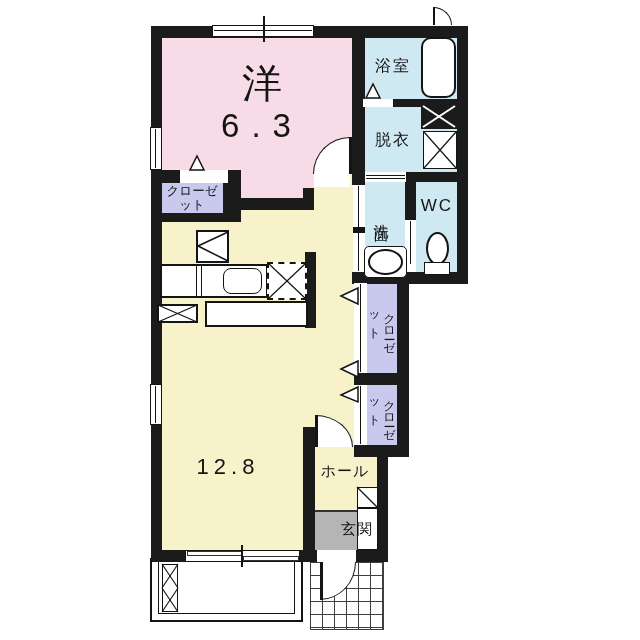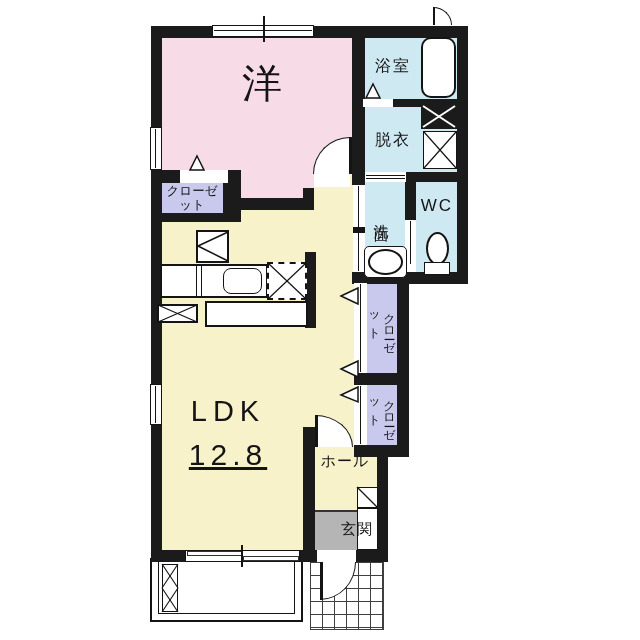--- a/index.html
+++ b/index.html
@@ -160,30 +160,30 @@
   <div class="arc" style="left:313px;top:137px;width:37px;height:37px;border-top:1.5px solid #141414;border-left:1.5px solid #141414;border-top-left-radius:100%;"></div>
   <div class="leaf" style="left:349px;top:137px;width:3px;height:37px;"></div>
   <div class="arc" style="left:315px;top:415px;width:38px;height:32px;border-top:1.5px solid #141414;border-right:1.5px solid #141414;border-top-right-radius:100%;"></div>
   <div class="leaf" style="left:315px;top:415px;width:3px;height:32px;"></div>
   <div class="arc" style="left:320px;top:562px;width:36px;height:38px;border-bottom:1.5px solid #141414;border-right:1.5px solid #141414;border-bottom-right-radius:100%;"></div>
   <div class="leaf" style="left:320px;top:562px;width:3px;height:38px;"></div>
   <div class="arc" style="left:433px;top:7px;width:19px;height:18px;border-top:1.2px solid #141414;border-right:1.2px solid #141414;border-top-right-radius:100%;"></div>
   <div class="leaf" style="left:433px;top:7px;width:2px;height:18px;"></div>
 
   <div class="lbl" style="left:212px;top:56px;width:100px;font-size:40px;">洋</div>
-  <div class="lbl" style="left:168px;top:395px;width:120px;font-size:29px;letter-spacing:6px;">LDK</div>
-  <div class="lbl" style="left:168px;top:438px;width:120px;font-size:30px;letter-spacing:5px;text-decoration:underline;">12.8</div>
+  <div class="lbl" style="left:206px;top:107px;width:112px;font-size:33px;letter-spacing:12px;">6.3</div>
+  <div class="lbl" style="left:168px;top:454px;width:120px;font-size:22px;letter-spacing:5px;">12.8</div>
   <div class="lbl" style="left:363px;top:56px;width:60px;font-size:16px;letter-spacing:2px;">浴室</div>
   <div class="lbl" style="left:363px;top:130px;width:60px;font-size:16px;letter-spacing:2px;">脱衣</div>
   <div class="lbl vt" style="left:371px;top:189px;height:54px;font-size:15px;letter-spacing:4px;">洗面</div>
   <div class="lbl" style="left:416px;top:196px;width:42px;font-size:17px;letter-spacing:2px;">WC</div>
   <div class="lbl" style="left:161px;top:184px;width:62px;font-size:12.5px;line-height:14px;white-space:normal;">クローゼット</div>
   <div class="ab" style="left:366px;top:283px;width:31px;height:90px;display:flex;align-items:center;justify-content:center;">
     <span class="vt" style="height:46px;font-size:12px;line-height:15px;color:#141414;">クローゼット</span>
   </div>
   <div class="ab" style="left:366px;top:385px;width:31px;height:60px;display:flex;align-items:center;justify-content:center;">
     <span class="vt" style="height:46px;font-size:12px;line-height:15px;color:#141414;">クローゼット</span>
   </div>
-  <div class="lbl" style="left:313px;top:452px;width:64px;font-size:15px;letter-spacing:1px;">ホール</div>
+  <div class="lbl" style="left:313px;top:462px;width:64px;font-size:15px;letter-spacing:1px;">ホール</div>
   <div class="lbl" style="left:329px;top:520px;width:56px;font-size:15px;letter-spacing:1px;">玄関</div>
 
 
 </div>
 
 </body></html>

